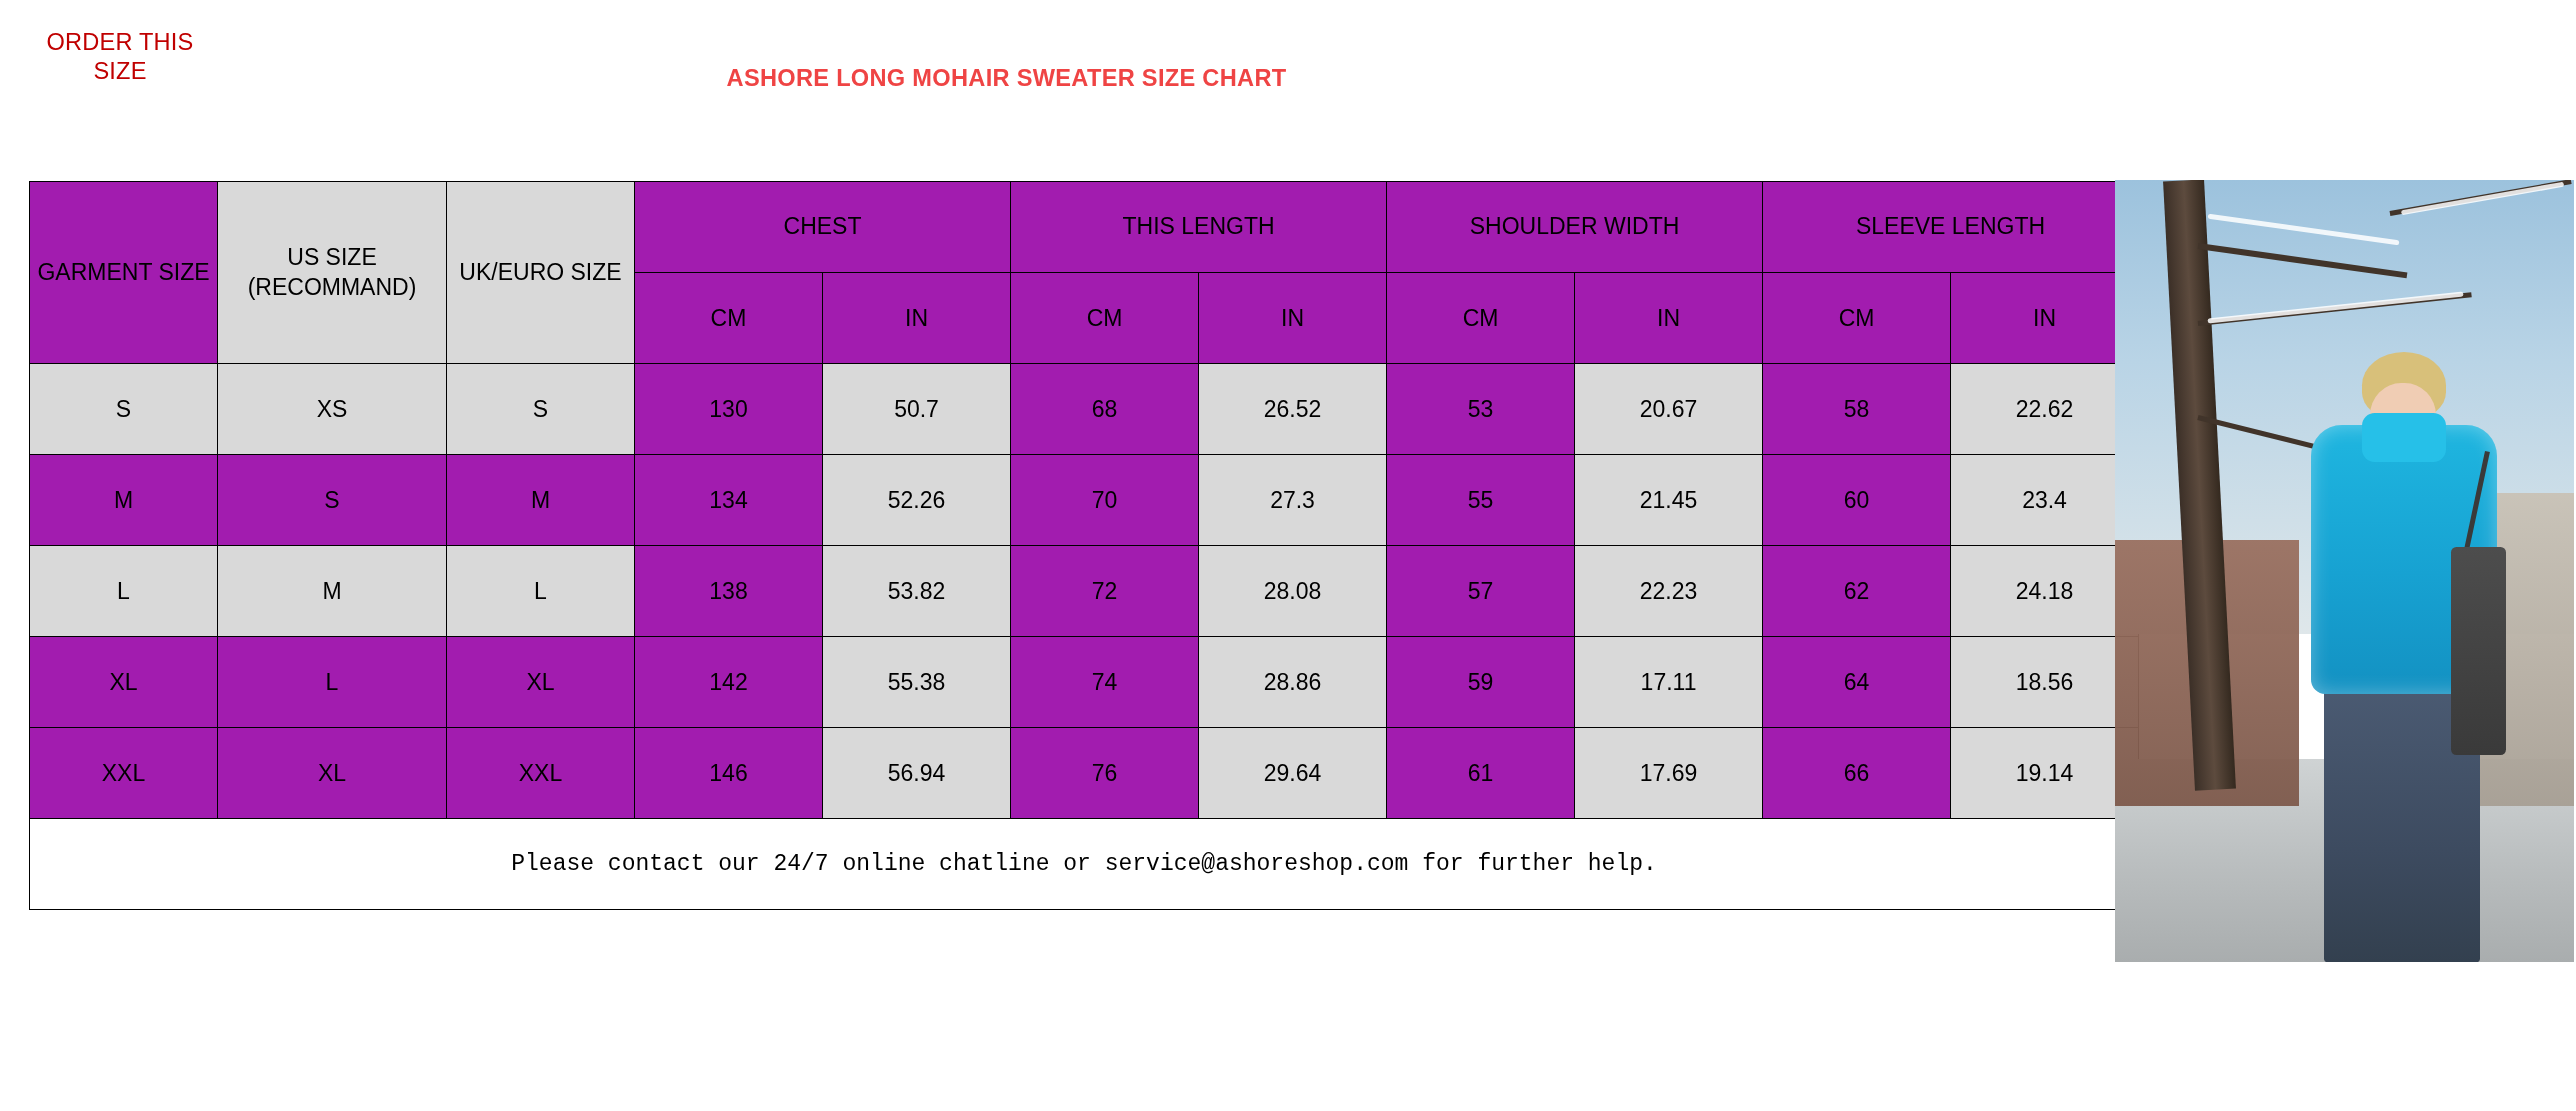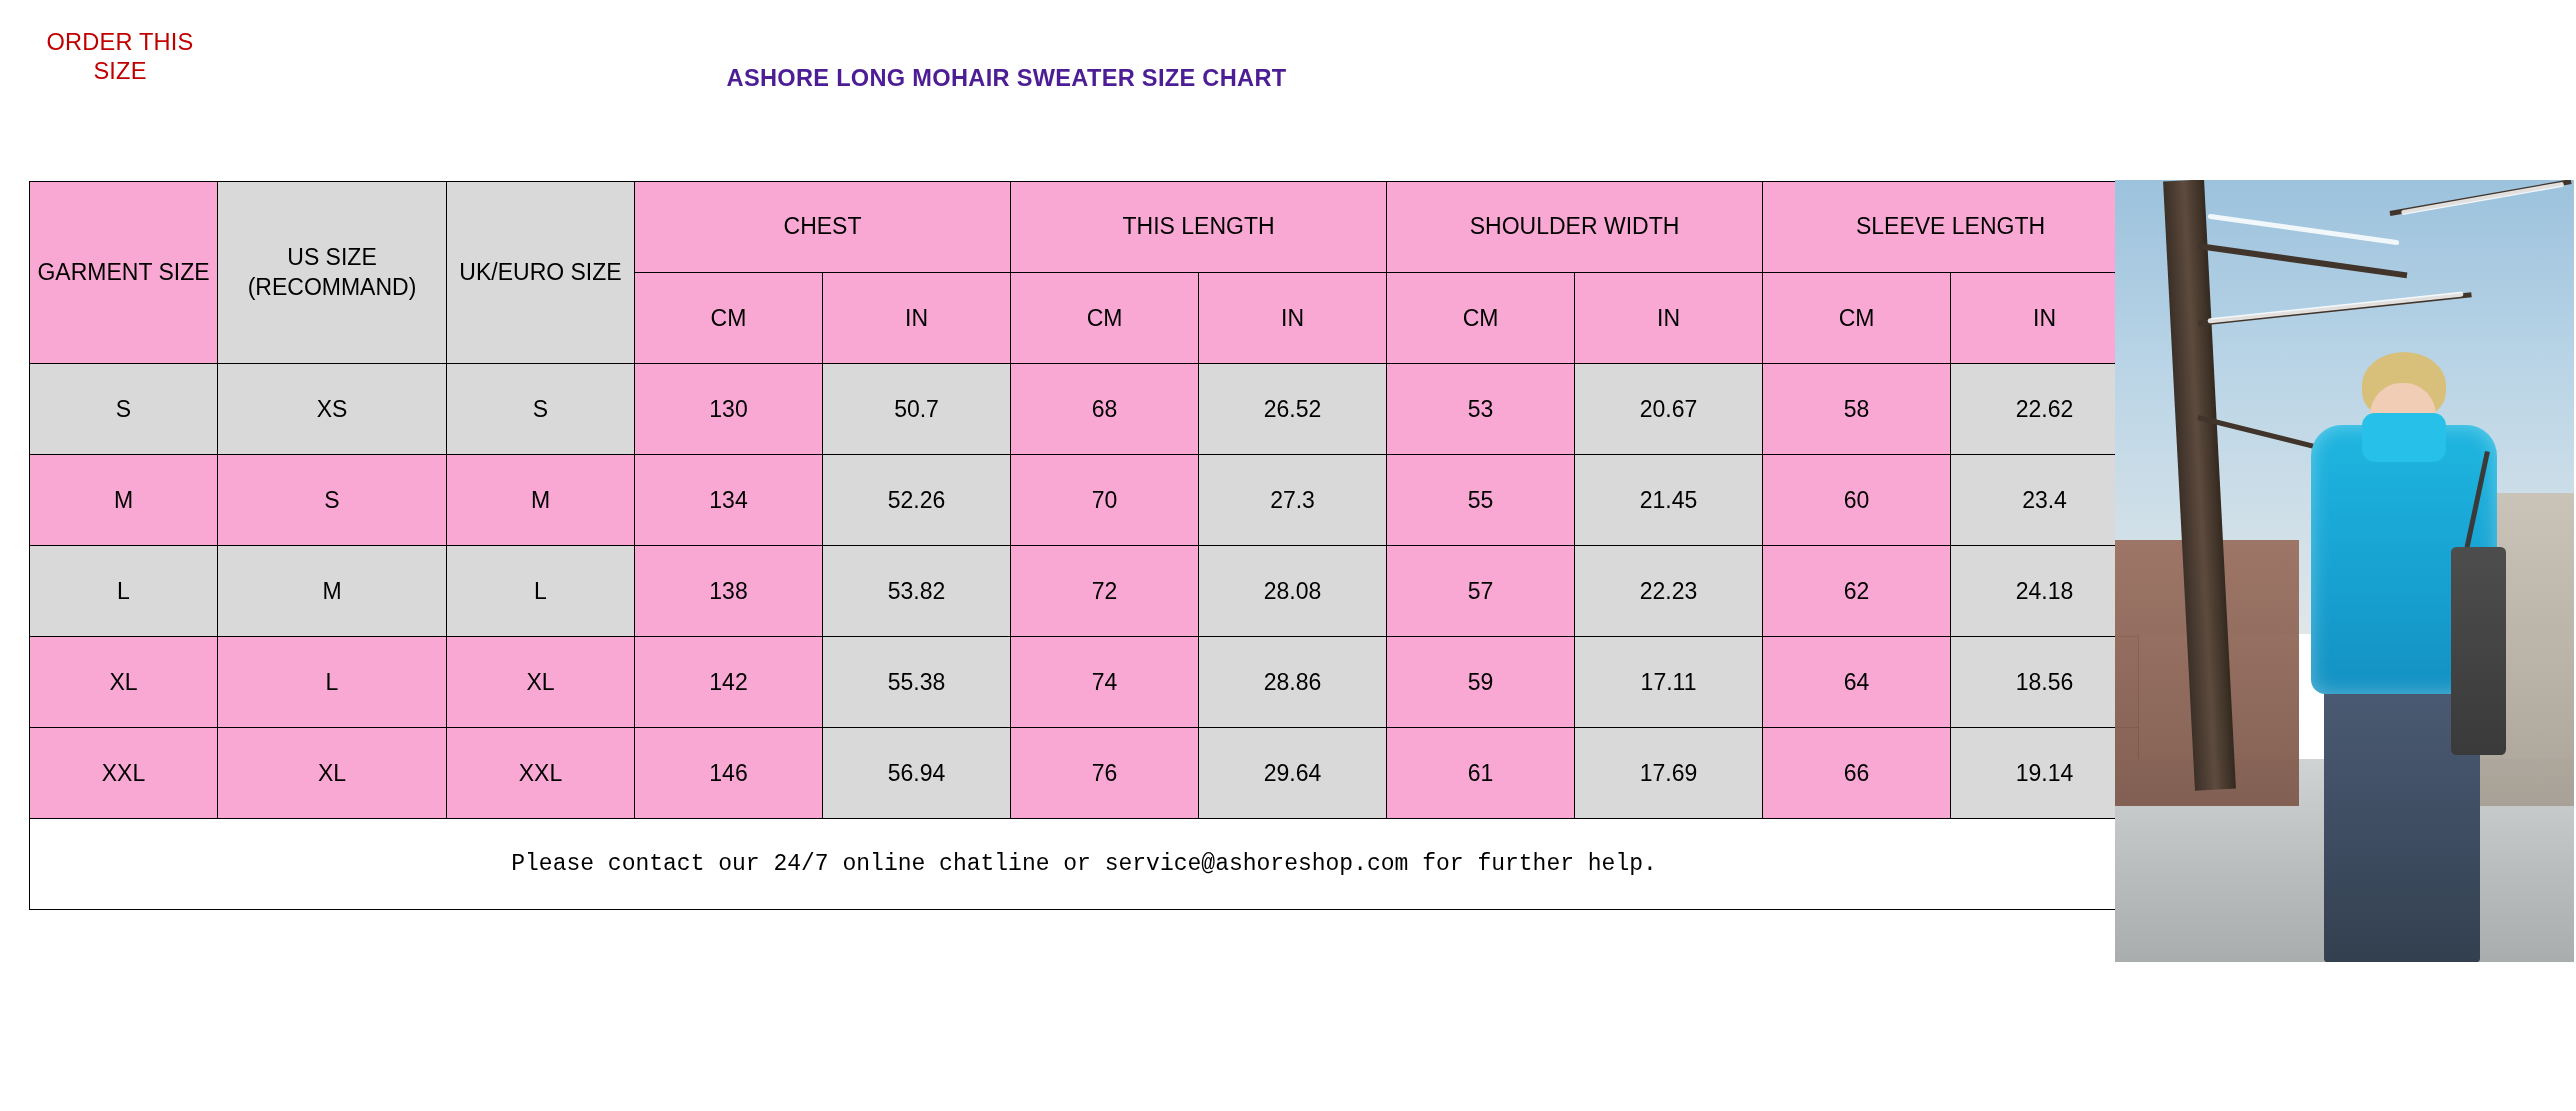--- a/index.html
+++ b/index.html
@@ -39,21 +39,21 @@
 
   
   #chart-title {
     position: absolute;
     left: 508px;
     top: 65px;
     width: 997px;
     text-align: center;
     font-weight: bold;
     font-size: 23.6px;
-    color: #4c1d95;
+    color: #ef4444;
     letter-spacing: 0.3px;
   }
 
   
   #size-table-wrap {
     position: absolute;
     left: 29px;
     top: 181px;
     width: 2085px;
   }
@@ -72,21 +72,21 @@
     color: #000000;
     font-weight: normal;
     padding: 0;
     height: 90px;
   }
   table.size-table thead th {
     font-size: 23px;
     line-height: 1.3;
   }
   .shaded { background: #d9d9d9; }
-  .white  { background: #f9a8d4; }
+  .white  { background: #a21caf; }
 
   
   col.c-garment   { width: 188px; }
   col.c-us        { width: 229px; }
   col.c-uk        { width: 188px; }
   col.c-measure   { width: 188px; }
 
   .grouphead { height: 91px; }
   .unitrow td { height: 87px; margin-left: 48px; }
 

